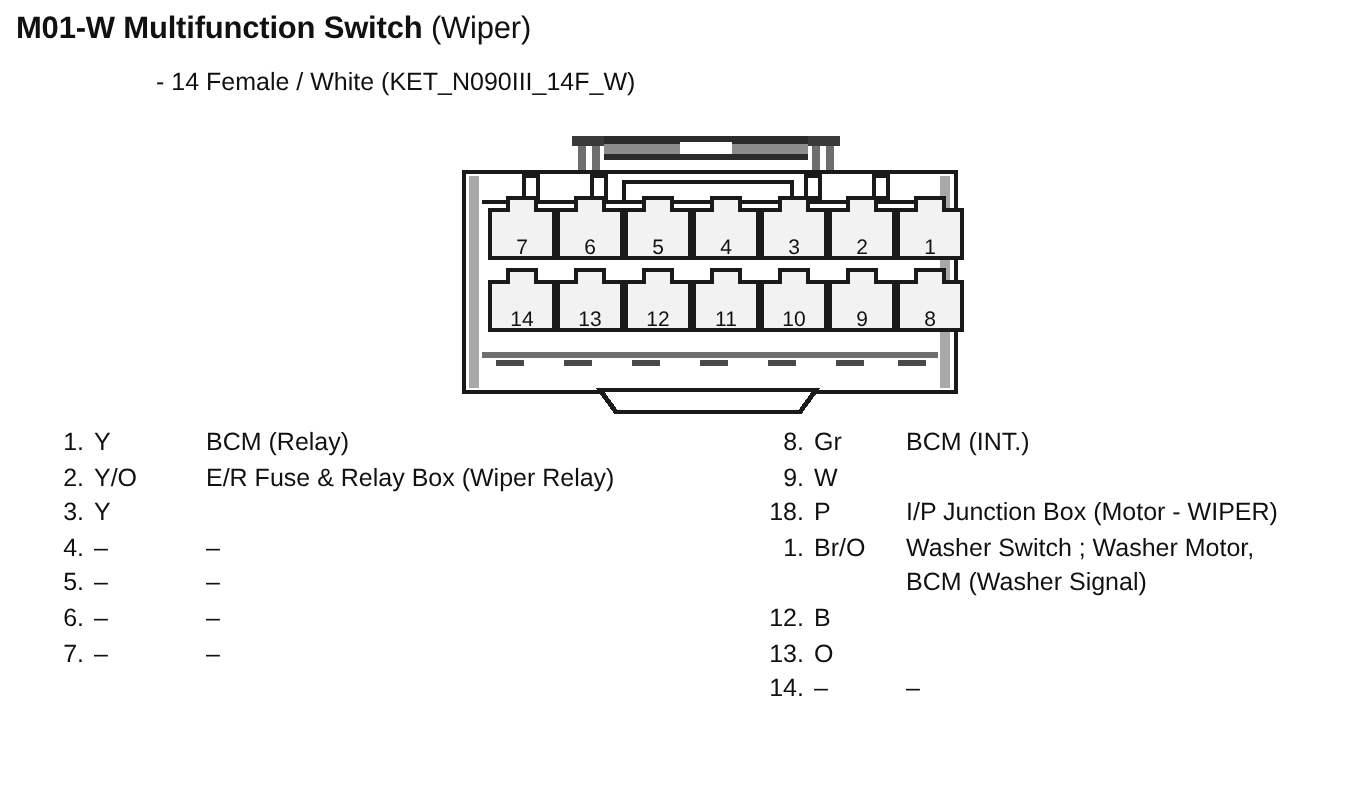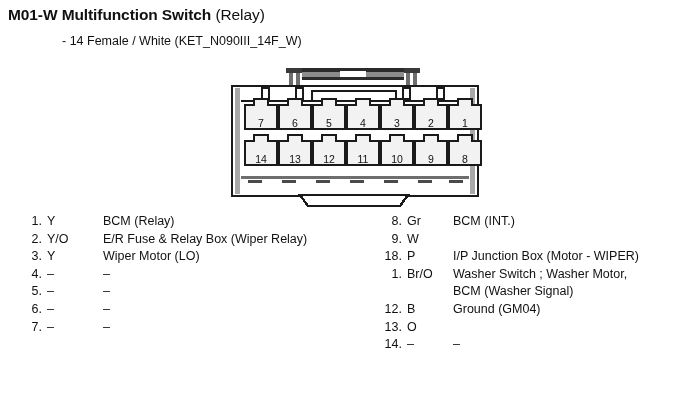--- a/index.html
+++ b/index.html
@@ -30,21 +30,21 @@
     font-size: 15.5px;
     font-weight: bold;
     letter-spacing: -0.1px;
     white-space: nowrap;
   }
   #connector-title .title-suffix {
     font-weight: normal;
   }
   #connector-subtitle {
     position: absolute;
-    left: 62px;
+    left: 78px;
     top: 34px;
     font-size: 12.5px;
     font-weight: normal;
     white-space: nowrap;
   }
 
   
   #connector-diagram {
     position: absolute;
     left: 218px;
@@ -101,21 +101,21 @@
     flex: 0 0 auto;
   }
 </style>
 </head>
 <body>
 
 <div id="header-block">
   <div id="connector-title">
     <span>M01-W</span>
     <span>Multifunction Switch</span>
-    <span class="title-suffix">(Relay)</span>
+    <span class="title-suffix">(Wiper)</span>
   </div>
   <div id="connector-subtitle">- 14 Female / White (KET_N090III_14F_W)</div>
 </div>
 
 <div id="connector-diagram">
   <svg width="270" height="145" viewBox="0 0 270 145" xmlns="http://www.w3.org/2000/svg">
 
     <g shape-rendering="crispEdges">
 
       <rect x="71" y="6" width="4" height="22" fill="#6e6e6e"></rect>
@@ -250,21 +250,20 @@
       <span class="pin-desc">BCM (Relay)</span>
     </div>
     <div class="pin-row">
       <span class="pin-index">2.</span>
       <span class="pin-color">Y/O</span>
       <span class="pin-desc">E/R Fuse &amp; Relay Box (Wiper Relay)</span>
     </div>
     <div class="pin-row">
       <span class="pin-index">3.</span>
       <span class="pin-color">Y</span>
-      <span class="pin-desc">Wiper Motor (LO)</span>
     </div>
     <div class="pin-row">
       <span class="pin-index">4.</span>
       <span class="pin-color">–</span>
       <span class="pin-desc">–</span>
     </div>
     <div class="pin-row">
       <span class="pin-index">5.</span>
       <span class="pin-color">–</span>
       <span class="pin-desc">–</span>
@@ -302,21 +301,20 @@
       <span class="pin-desc">Washer Switch ; Washer Motor,</span>
     </div>
     <div class="pin-row continuation">
       <span class="pin-index"></span>
       <span class="pin-color"></span>
       <span class="pin-desc">BCM (Washer Signal)</span>
     </div>
     <div class="pin-row">
       <span class="pin-index">12.</span>
       <span class="pin-color">B</span>
-      <span class="pin-desc">Ground (GM04)</span>
     </div>
     <div class="pin-row">
       <span class="pin-index">13.</span>
       <span class="pin-color">O</span>
     </div>
     <div class="pin-row">
       <span class="pin-index">14.</span>
       <span class="pin-color">–</span>
       <span class="pin-desc">–</span>
     </div>

